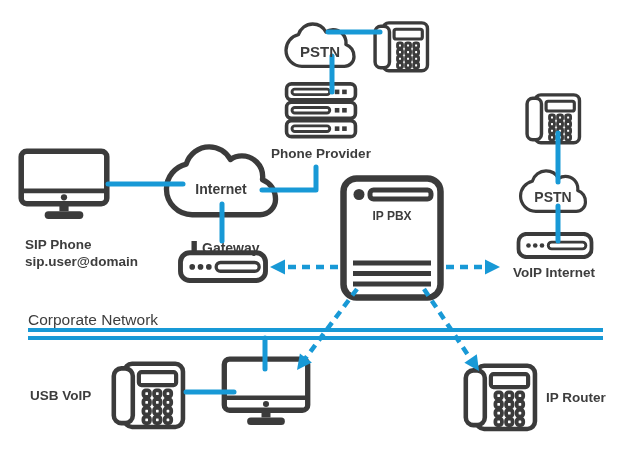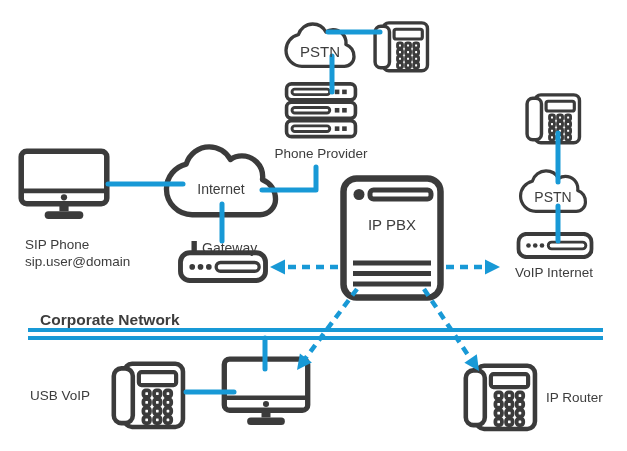--- a/index.html
+++ b/index.html
@@ -4,24 +4,24 @@
 <style>
   html,body{margin:0;padding:0;background:#fff;}
   .canvas{
     position:relative;width:627px;height:451px;background:#fff;overflow:hidden;
     font-family:"Liberation Sans","DejaVu Sans",sans-serif;
   }
   .node{position:absolute;}
   .node svg{display:block;}
   .overlay{position:absolute;left:0;top:0;pointer-events:none;}
   .label{
-    position:absolute;color:#3d3d3d;font-size:13.5px;line-height:17px;white-space:nowrap;
+    position:absolute;color:#3d3d3d;font-size:13.5px;line-height:17px;white-space:nowrap;font-weight:bold;
   }
   .label.center{text-align:center;}
-  .label.bold{font-weight:bold;margin-left:12px;}
+  .label.bold{font-weight:normal;}
 </style>
 </head>
 <body>
 
 <div class="canvas">
 
   <svg width="0" height="0" style="position:absolute" aria-hidden="true">
     <defs>
       <symbol id="sym-cloud" viewBox="0 0 110 72">
         <path d="M 28 68 C 14.7 68 4 57.3 4 44 C 4 32.6 11.9 23.1 22.5 20.6 C 25.5 11.2 34 4.5 44 4.5 C 52.5 4.5 60 9.3 63.8 16.4 C 66.8 14.2 70.5 13 74.5 13 C 85.3 13 94 21.7 94 32.5 C 94 33.4 93.9 34.3 93.8 35.2 C 101.1 38 106 45 106 53.5 C 106 61.5 99.5 68 91.5 68 Z" fill="#ffffff" stroke="#3b3b3b" stroke-width="5" stroke-linejoin="round"></path>
@@ -185,20 +185,20 @@
       <polygon points="479,371 464.4,362.7 476.8,354.3"></polygon>
     </g>
   </svg>
 
   <div class="label center" style="left:162px;top:181px;width:118px;font-size:14px">Internet</div>
   <div class="label center" style="left:283px;top:43px;width:74px;font-size:15px">PSTN</div>
   <div class="label center" style="left:269px;top:145px;width:104px">Phone Provider</div>
   <div class="label" style="left:25px;top:236px">SIP Phone</div>
   <div class="label" style="left:25px;top:253px">sip.user@domain</div>
   <div class="label" style="left:202px;top:240px;font-size:14px">Gateway</div>
-  <div class="label center" style="left:340px;top:216px;width:104px;font-size:15px">IP PBX</div>
+  <div class="label center" style="left:340px;top:208px;width:104px;font-size:12px">IP PBX</div>
   <div class="label center" style="left:518px;top:189px;width:70px;font-size:14px">PSTN</div>
   <div class="label center" style="left:499px;top:264px;width:110px">VoIP Internet</div>
   <div class="label bold" style="left:28px;top:311px;font-size:15.5px">Corporate Network</div>
   <div class="label" style="left:30px;top:387px">USB VoIP</div>
   <div class="label" style="left:546px;top:389px">IP Router</div>
 
 </div>
 
 </body></html>

